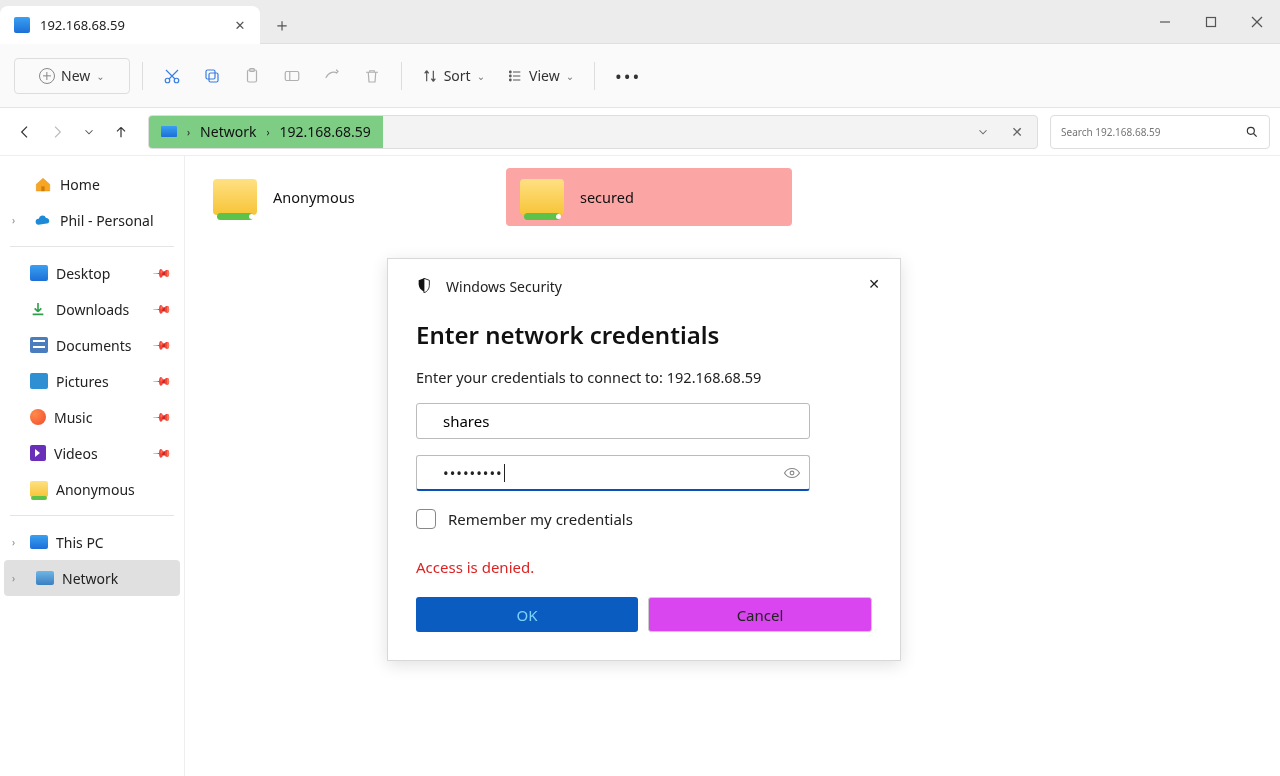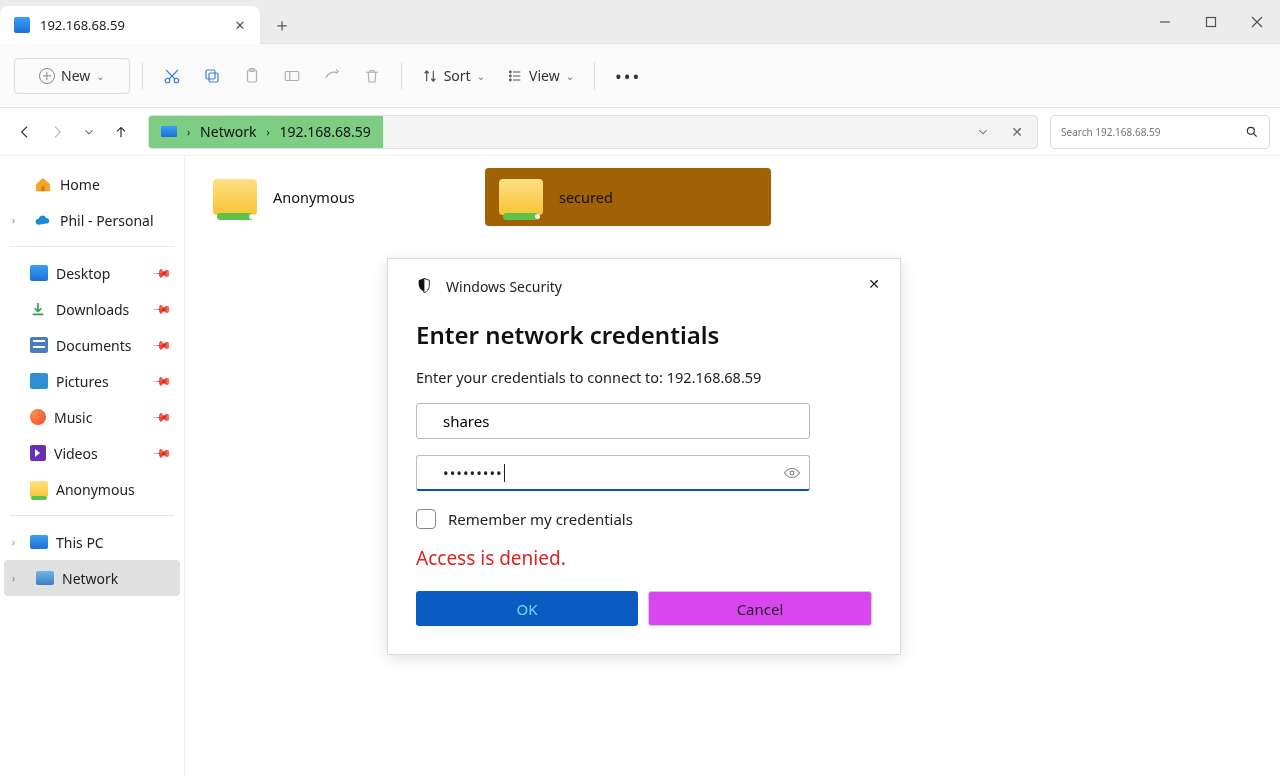--- a/index.html
+++ b/index.html
@@ -63,42 +63,42 @@
 .ic.pic { background:#2f8fd3; border-radius:2px; position:relative; }
 .ic.music { background: radial-gradient(circle at 30% 30%, #ff8b4a, #f14a2e); border-radius:50%; width:16px; height:16px; }
 .ic.video { background:#6a2fb8; border-radius:2px; width:16px; position:relative; }
 .ic.video::after { content:""; position:absolute; left:5px; top:4px; border-left:5px solid #fff; border-top:4px solid transparent; border-bottom:4px solid transparent; }
 .ic.pc { width:18px; height:14px; background:linear-gradient(#3aa0f2,#1c6fd6); border-radius:2px; }
 .ic.net { width:18px; height:14px; background:linear-gradient(#6fb6e6,#3a7fc0); border-radius:2px; position:relative; }
 
 .content { flex: 1; padding: 12px 14px; position: relative; }
 .folders { display: flex; gap: 0; }
 .fcard { width: 286px; height: 58px; display:flex; align-items:center; gap:16px; padding-left: 14px; border-radius:4px; }
-.fcard.selected { background:#a16207; }
+.fcard.selected { background:#fca5a5;margin-left:21px; }
 .ficon { width: 44px; height: 36px; position:relative; }
 .ficon .body { position:absolute; inset:0; background:linear-gradient(#ffe083,#f6c436); border-radius:4px; }
 .ficon .tab { position:absolute; top:-6px; left:2px; width:18px; height:8px; background:#f6c436; border-radius:3px 3px 0 0; }
 .ficon .bar { position:absolute; bottom:-5px; left:4px; right:4px; height:7px; background:#5cc24a; border-radius:4px; }
 .ficon .bar::after { content:""; position:absolute; right:-1px; top:1px; width:5px; height:5px; background:#fff; border-radius:50%; }
 .fname { font-size: 14.5px; color:#111; }
 
 
 .dialog { position:absolute; left: 202px; top: 102px; width: 514px; background:#fff; border:1px solid #d8d8d8; box-shadow: 0 4px 16px rgba(0,0,0,.12); padding: 18px 28px 28px 28px; }
 .dialog .drow-head { display:flex; align-items:flex-start; gap:14px; font-size:14px; color:#222; }
 .dialog .shield { width:16px; height:16px; }
 .dialog .dclose { position:absolute; right:14px; top:12px; color:#222; width:24px; height:24px; display:flex; align-items:center; justify-content:center; font-size:14px; }
 .dialog h2 { font-size: 24px; font-weight: 600; color:#111; margin-top: 22px; }
 .dialog .sub { font-size: 14.5px; color:#222; margin-top: 16px; }
 .dialog .field { width: 394px; height: 36px; border:1px solid #bbb; border-radius:3px; margin-top: 16px; display:flex; align-items:center; padding: 0 26px; font-size:15px; color:#222; }
 .dialog .field.pw { border:1px solid #bbb; border-bottom:2px solid #0a4fb8; position:relative; }
 .dialog .field.pw .eye { position:absolute; right:8px; color:#888; }
 .dialog .field input { border:none; outline:none; width:100%; font-size:15px; }
 .dialog .check-row { display:flex; align-items:center; gap:12px; margin-top:18px; font-size:15px; color:#222; }
 .dialog .check { width:20px; height:20px; border:1.5px solid #888; border-radius:4px; }
-.dialog .err { color:#d22; font-size:19px; margin-top:16px; }
+.dialog .err { color:#d22; font-size:15px; margin-top:28px; }
 .dialog .btns { display:flex; gap:10px; margin-top:20px; }
 .dialog .btn { flex:1; max-width:226px; height:35px; border-radius:3px; display:flex; align-items:center; justify-content:center; font-size:15px; }
 .dialog .btn.primary { background:#0a5cc0; color:#7dd3fc; }
 .dialog .btn.secondary { background:#d946ef; border:1px solid #ccc; color:#222; }
 
 svg { display:block; }
 </style>
 </head>
 <body>
 

